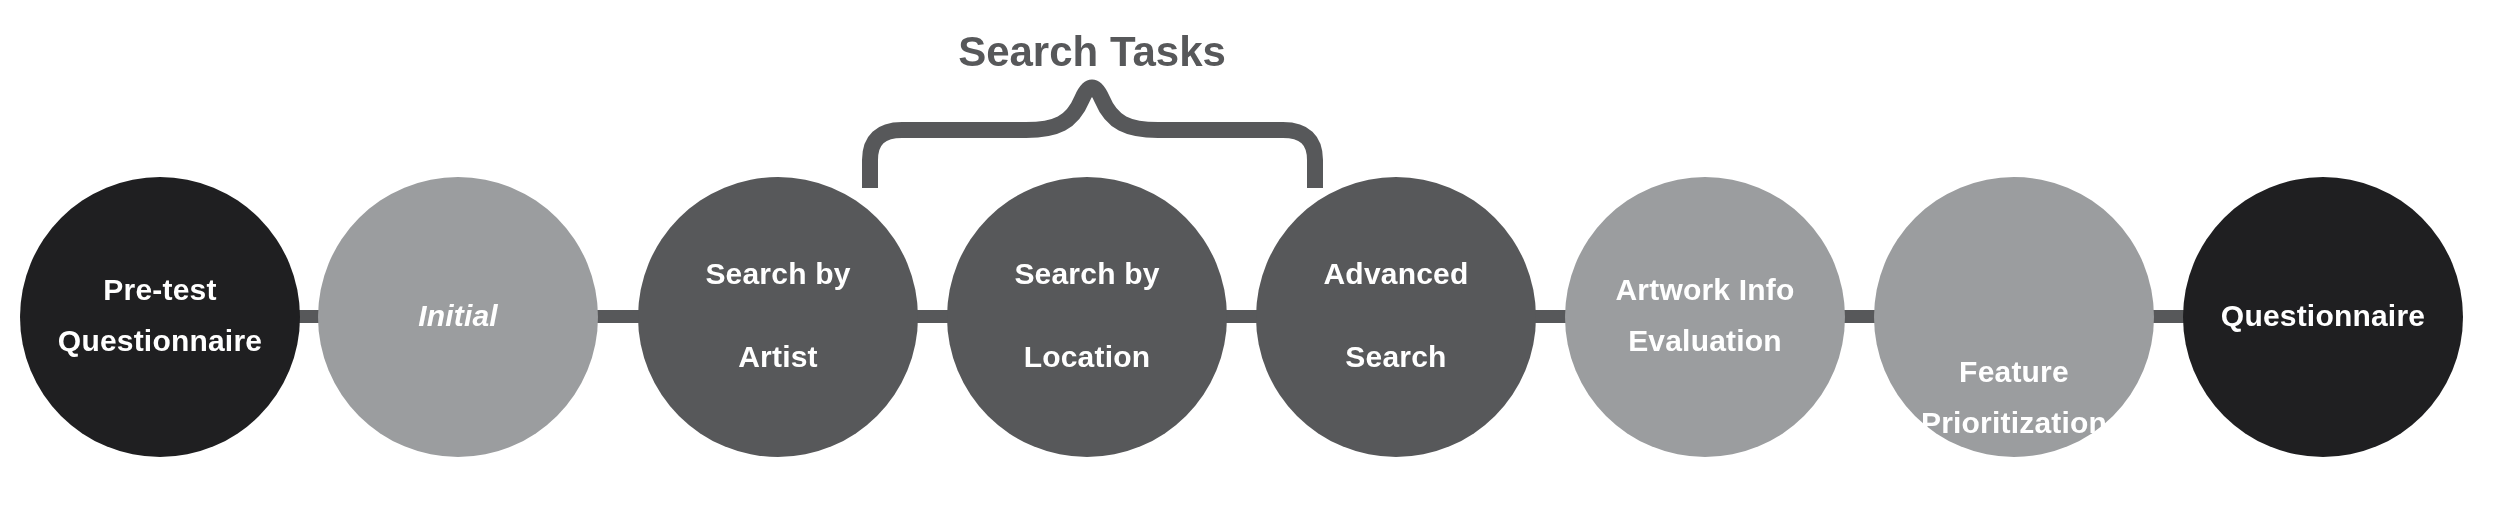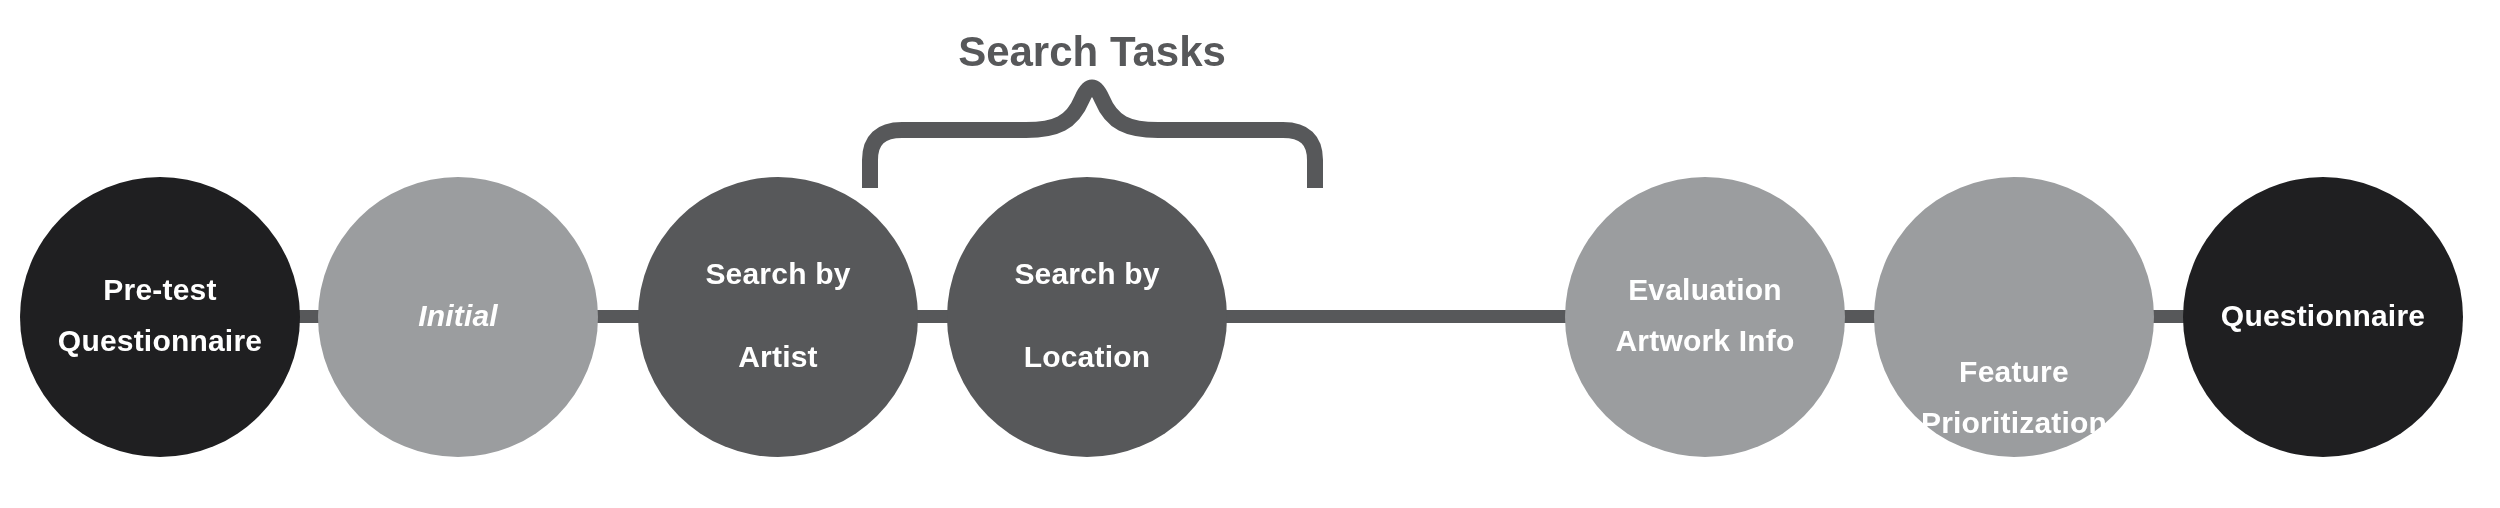--- a/index.html
+++ b/index.html
@@ -114,24 +114,28 @@
   <div class="circle tone-dark pos-2">
     <span class="line">Search by</span>
     <span class="line">Artist</span>
   </div>
 
   <div class="circle tone-dark pos-3">
     <span class="line">Search by</span>
     <span class="line">Location</span>
   </div>
 
+  <div class="circle tone-dark pos-4">
+    <span class="line">Advanced</span>
+    <span class="line">Search</span>
+  </div>
 
   <div class="circle tone-light pos-5">
+    <span class="line">Artwork Info</span>
     <span class="line">Evaluation</span>
-    <span class="line">Artwork Info</span>
   </div>
 
   <div class="circle tone-light pos-6">
     <span class="line">Feature</span>
     <span class="line">Prioritization</span>
   </div>
 
   <div class="circle tone-black pos-7">
     <span class="line">Questionnaire</span>
   </div>

